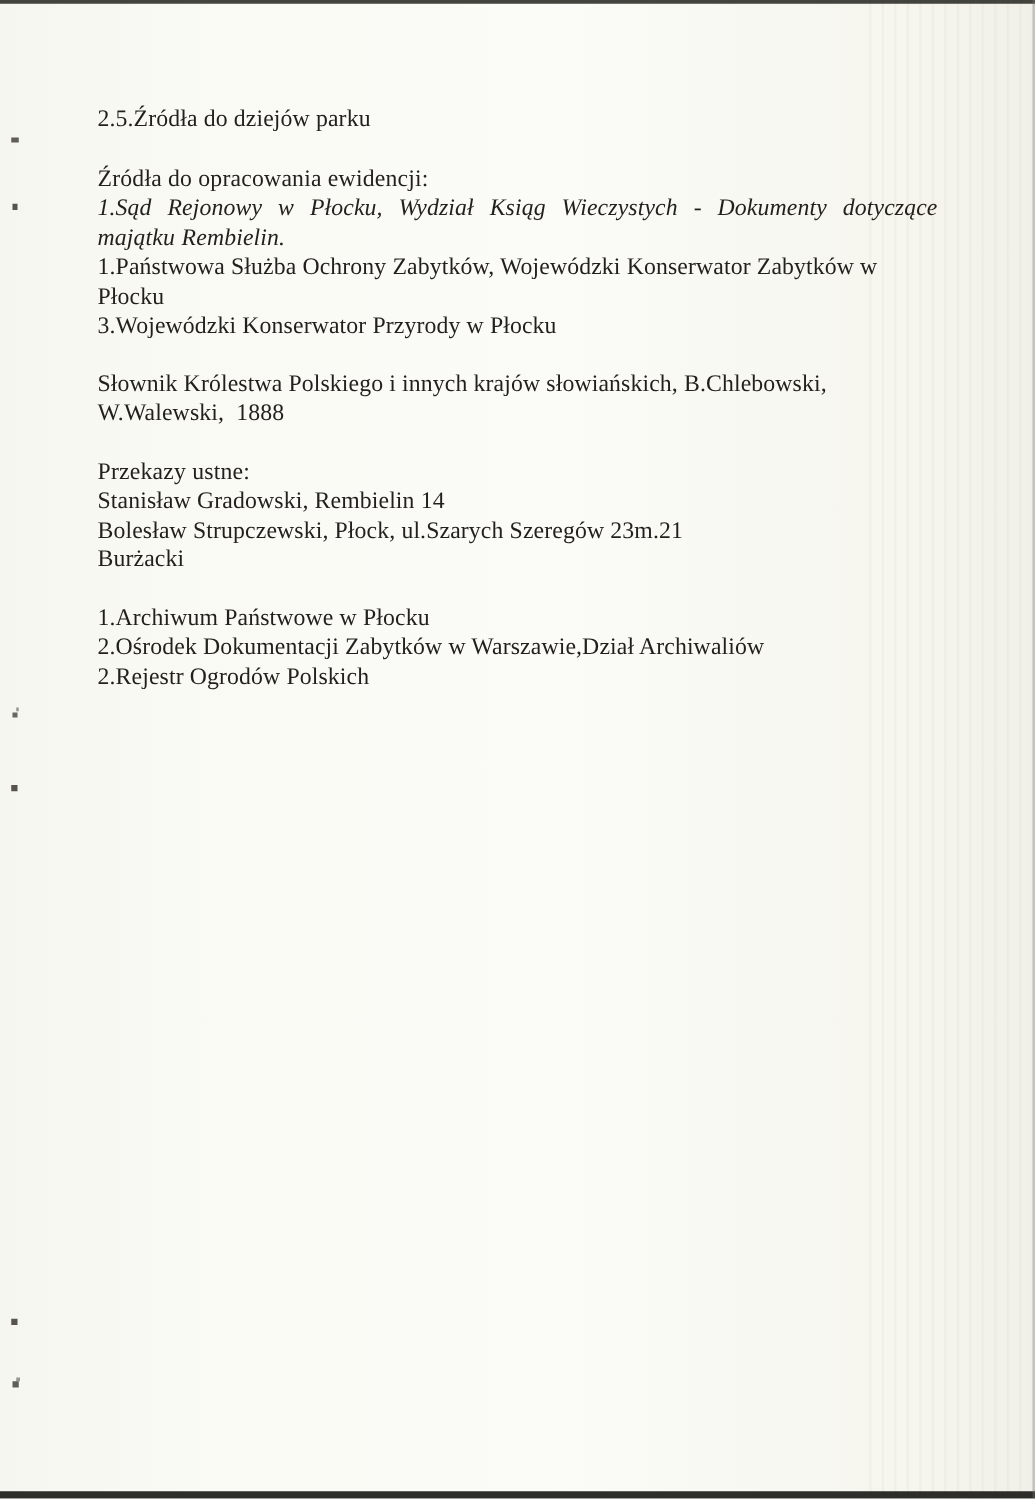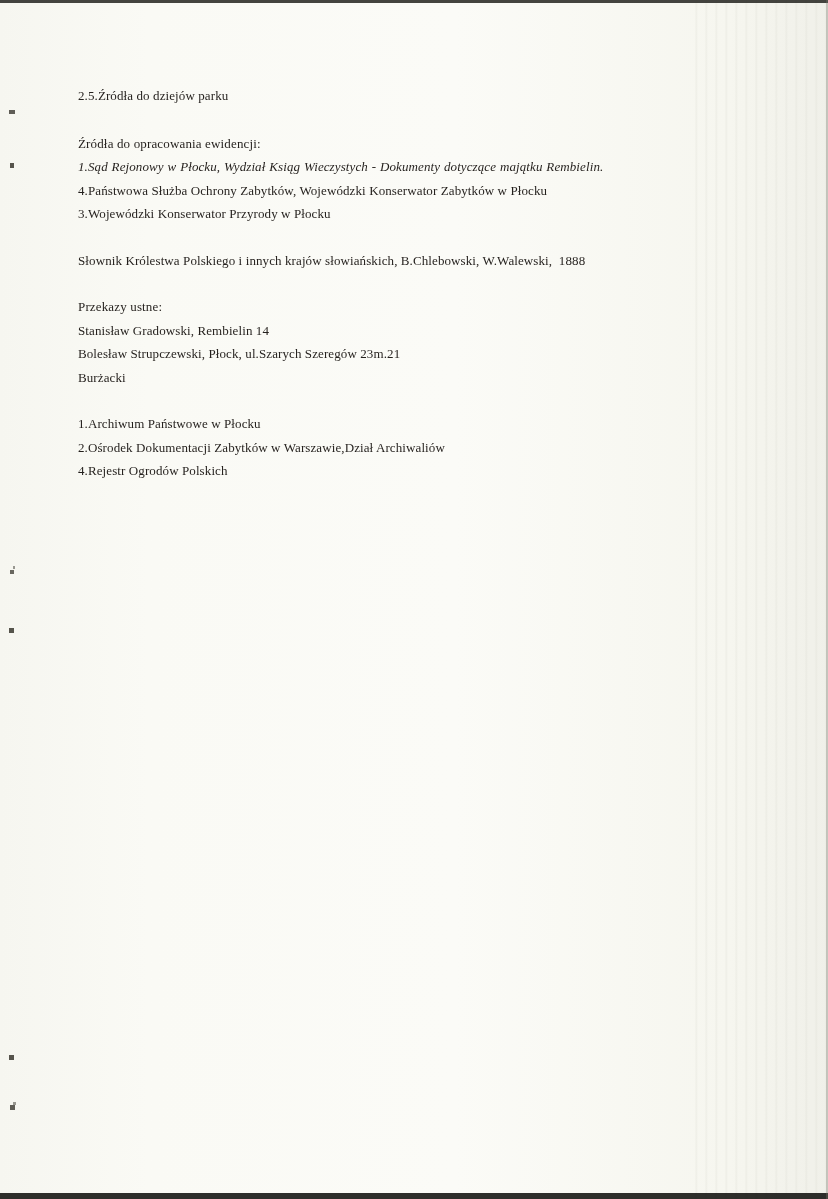--- a/index.html
+++ b/index.html
@@ -79,21 +79,21 @@
   }
 
   .content {
     position: absolute;
     left: 78px;
     top: 84px;
     width: 672px;
   }
 
   .ln {
-    font-size: 13px;
+    font-size: 19px;
     line-height: 23.5px;
     white-space: pre-wrap;
     letter-spacing: 0.1px;
   }
 
   .bold {
     font-weight: normal;
     letter-spacing: 0.15px;
   }
 
@@ -130,21 +130,21 @@
 
   <div class="content">
 
     <div class="ln">2.5.Źródła do dziejów parku</div>
 
     <div class="gap-lg"></div>
 
     <div>
       <div class="ln bold">Źródła do opracowania ewidencji:</div>
       <div class="ln justified">1.Sąd Rejonowy w Płocku, Wydział Ksiąg Wieczystych - Dokumenty dotyczące majątku Rembielin.</div>
-      <div class="ln">4.Państwowa Służba Ochrony Zabytków, Wojewódzki Konserwator Zabytków w Płocku</div>
+      <div class="ln">1.Państwowa Służba Ochrony Zabytków, Wojewódzki Konserwator Zabytków w Płocku</div>
       <div class="ln">3.Wojewódzki Konserwator Przyrody w Płocku</div>
     </div>
 
     <div class="gap-md"></div>
 
     <div>
       <div class="ln">Słownik Królestwa Polskiego i innych krajów słowiańskich, B.Chlebowski, W.Walewski,  1888</div>
     </div>
 
     <div class="gap-md"></div>
@@ -154,17 +154,17 @@
       <div class="ln">Stanisław Gradowski, Rembielin 14</div>
       <div class="ln">Bolesław Strupczewski, Płock, ul.Szarych Szeregów 23m.21</div>
       <div class="ln">Burżacki</div>
     </div>
 
     <div class="gap-md"></div>
 
     <div>
       <div class="ln">1.Archiwum Państwowe w Płocku</div>
       <div class="ln">2.Ośrodek Dokumentacji Zabytków w Warszawie,Dział Archiwaliów</div>
-      <div class="ln">4.Rejestr Ogrodów Polskich</div>
+      <div class="ln">2.Rejestr Ogrodów Polskich</div>
     </div>
 
   </div>
 </div>
 
 </body></html>

